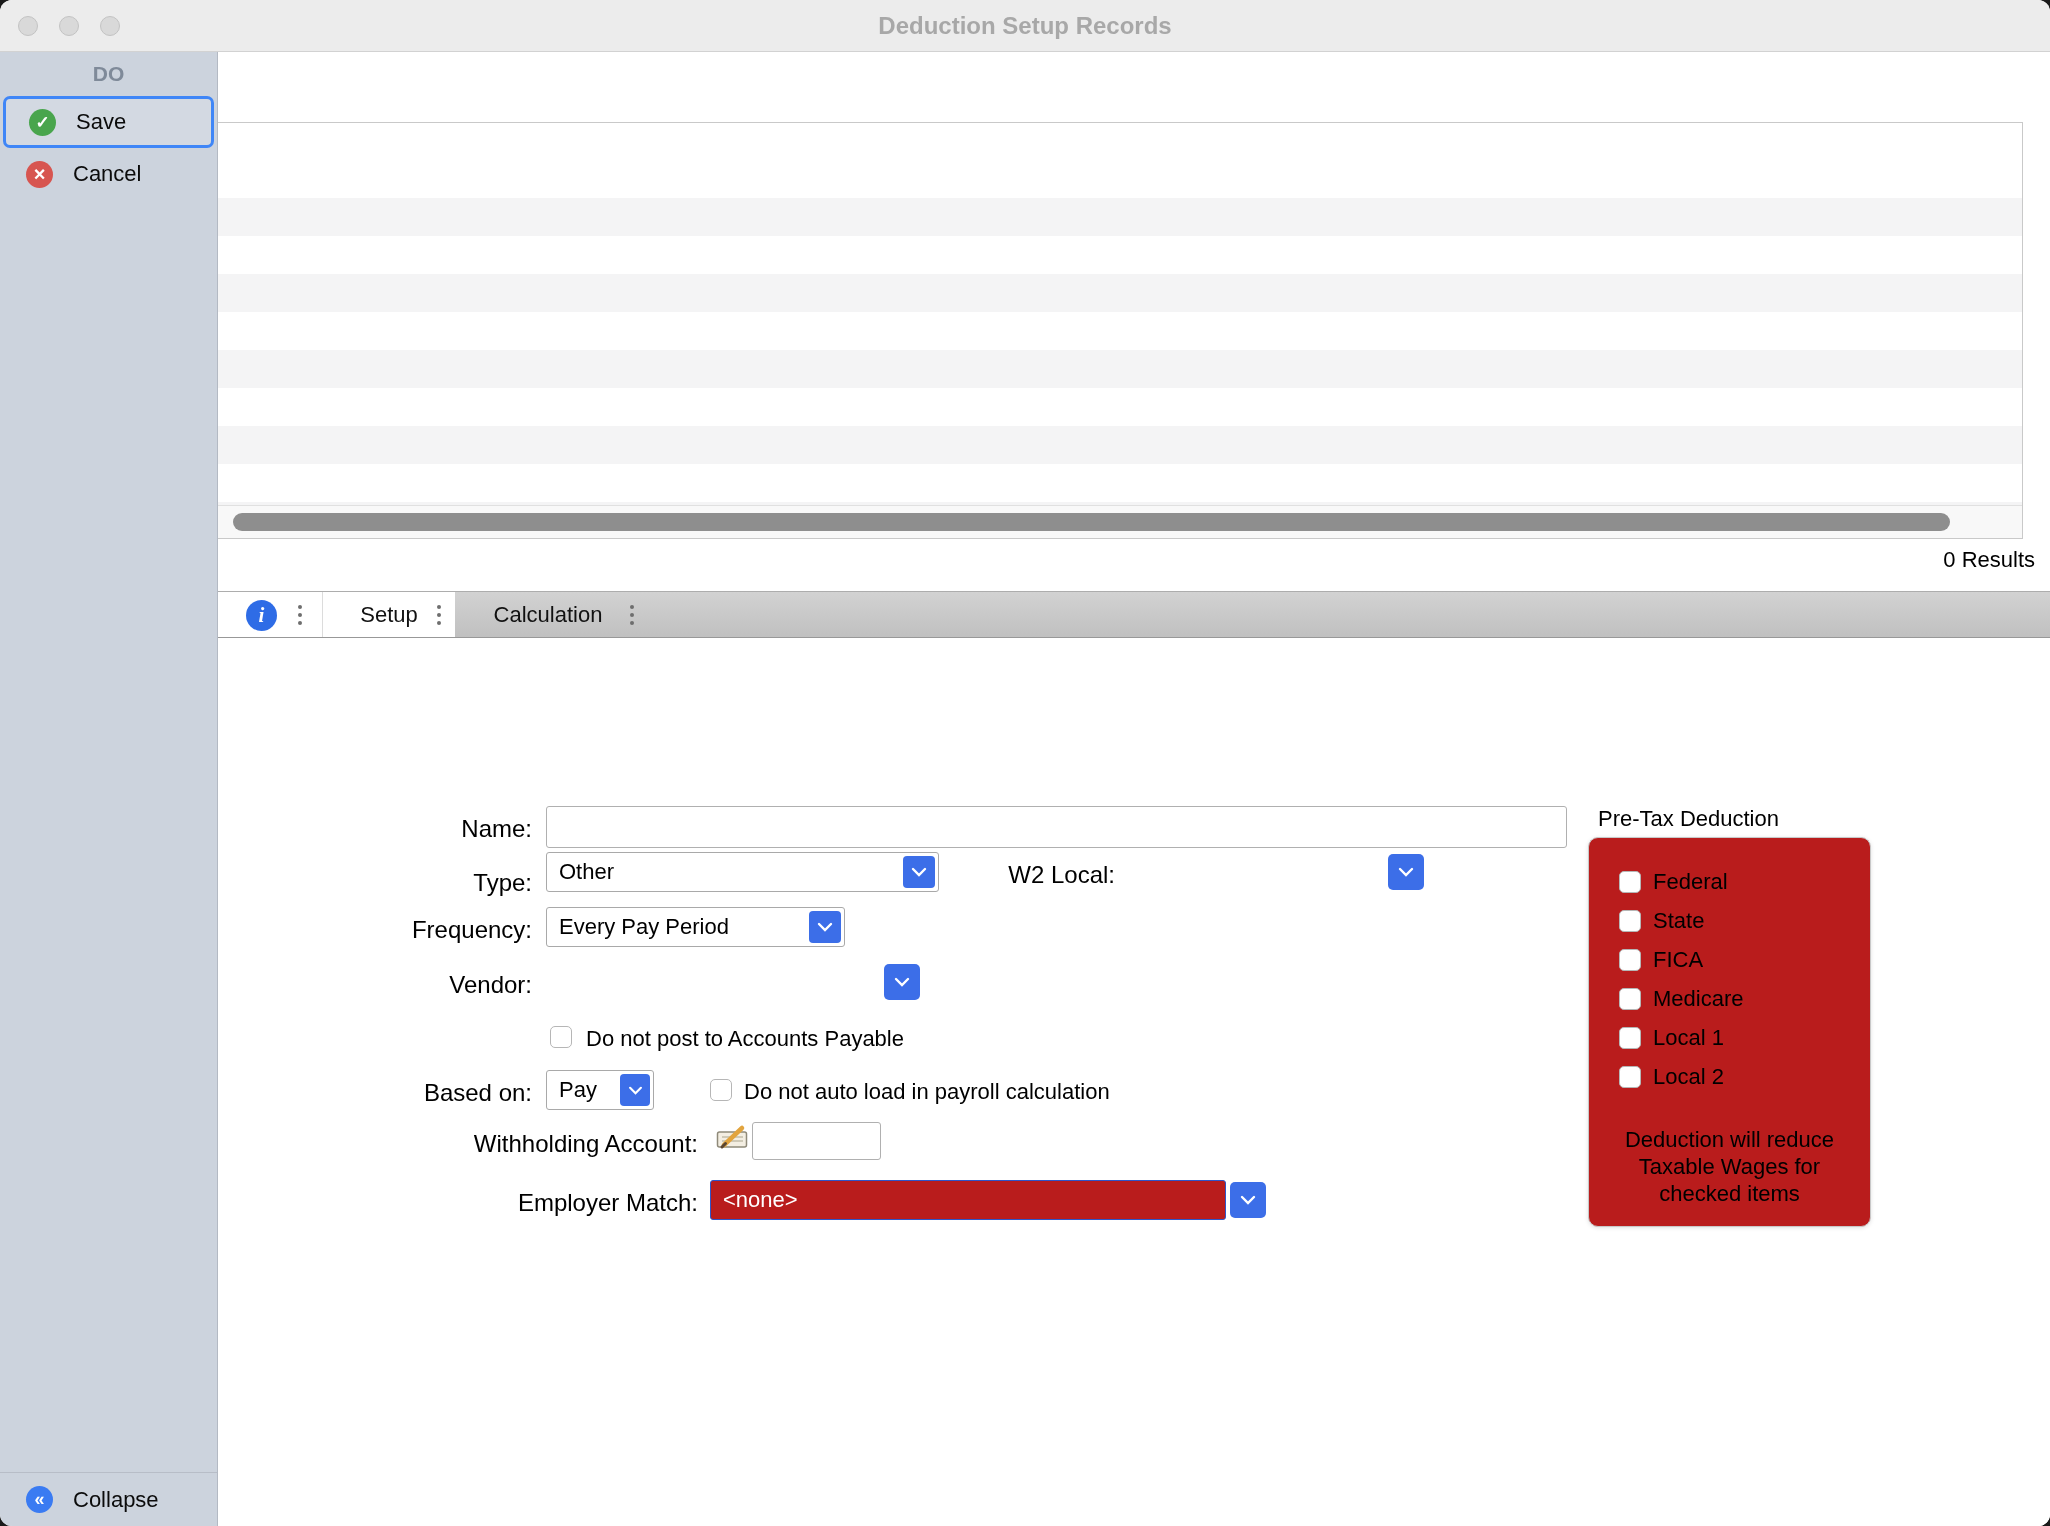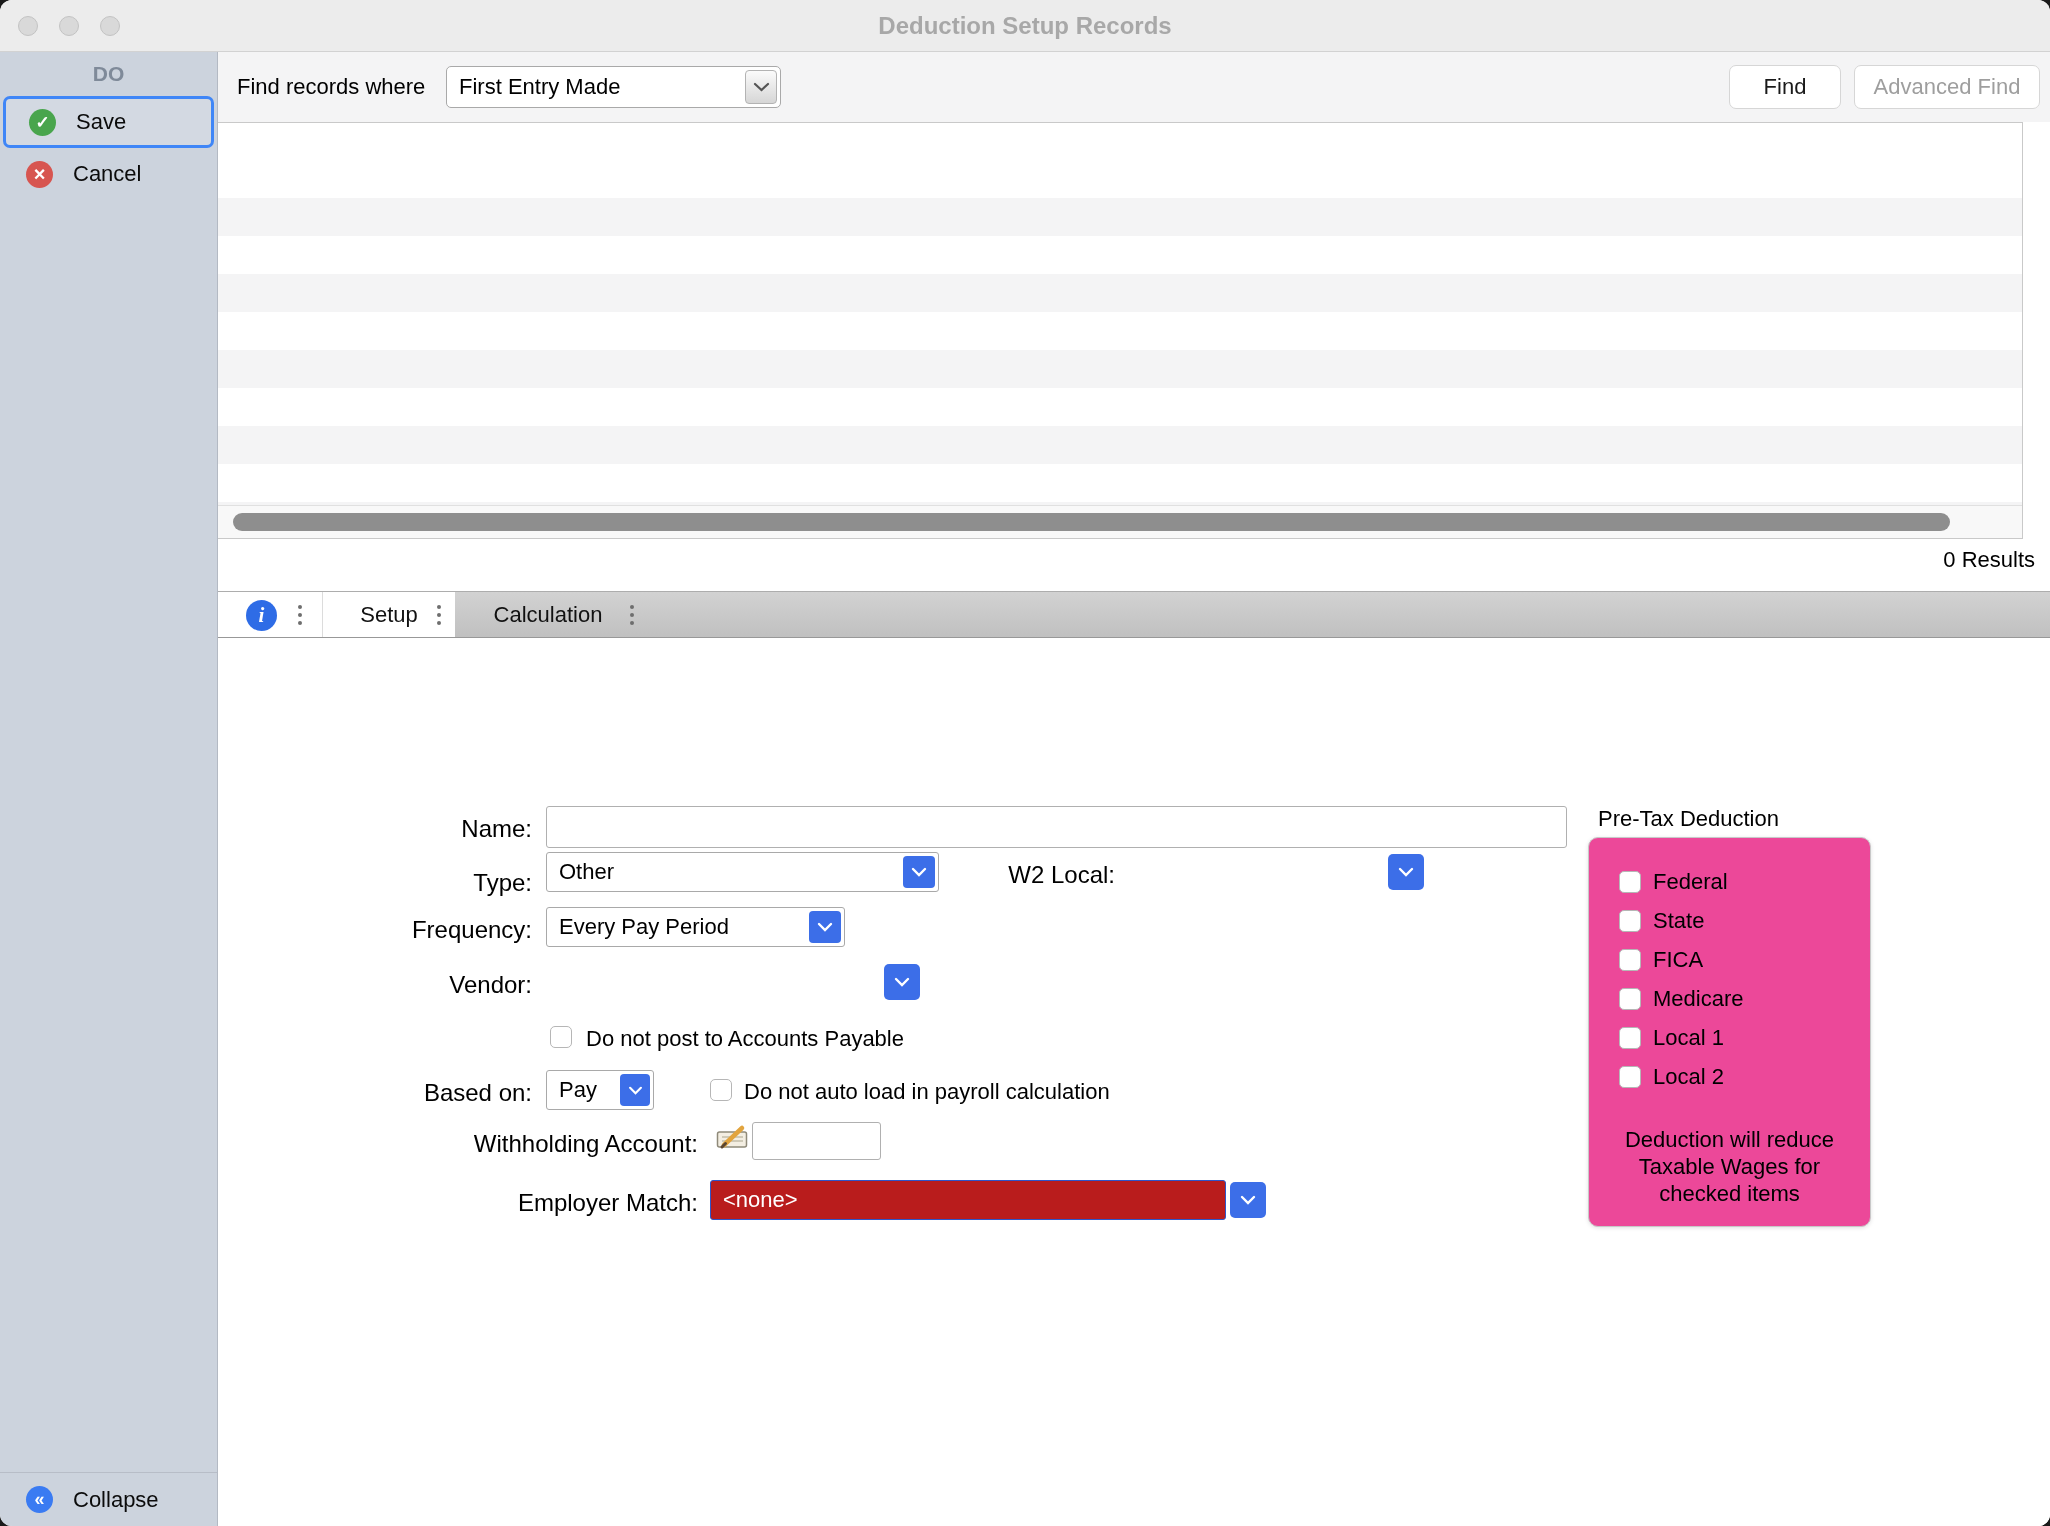--- a/index.html
+++ b/index.html
@@ -88,21 +88,21 @@
   .standalone-btn{position:absolute;width:36px;height:36px;border-radius:5px;background:#3c6ee8;
                   display:flex;align-items:center;justify-content:center;}
   .checkbox{position:absolute;width:22px;height:22px;background:#fff;border:1.5px solid #b6b6b6;border-radius:5px;}
   .cb-label{position:absolute;font-size:22px;color:#000;white-space:nowrap;}
 
   .combo.focused{background:#b91c1c;border-color:#2f55c8;}
   .combo.focused .cval{color:#fff;}
 
   
   .pretax-title{position:absolute;left:1380px;top:168px;font-size:22px;color:#000;}
-  .pretax-box{position:absolute;left:1370px;top:199px;width:283px;height:390px;background:#ec4899;
+  .pretax-box{position:absolute;left:1370px;top:199px;width:283px;height:390px;background:#b91c1c;
               border:1px solid #c8c8c8;border-radius:10px;box-shadow:0 1px 4px rgba(0,0,0,0.12);}
   .pretax-list{position:absolute;top:33px;left:30px;right:10px;display:flex;flex-direction:column;gap:17px;}
   .pretax-row{position:relative;height:22px;display:flex;align-items:center;}
   .pretax-row .pcb{width:22px;height:22px;background:#fff;border:1.5px solid #b6b6b6;border-radius:5px;flex:0 0 22px;}
   .pretax-row .plabel{margin-left:12px;font-size:22px;color:#000;}
   .pretax-note{position:absolute;top:288px;left:24px;right:24px;text-align:center;font-size:22px;line-height:27px;color:#000;}
 </style>
 </head>
 <body>
 
@@ -128,33 +128,20 @@
       <span class="sb-label">Cancel</span>
     </div>
     <div class="sb-footer">
       <span class="sb-icon blue">«</span>
       <span class="sb-label">Collapse</span>
     </div>
   </aside>
 
   <main class="main">
 
-    <div class="findbar">
-      <span class="find-label">Find records where</span>
-      <div class="select find-select">
-        <span class="select-value">First Entry Made</span>
-        <span class="select-btn gray">
-          <svg width="17" height="10" viewBox="0 0 17 10">
-              <path d="M2 2 L8.5 8 L15 2" stroke="#555" stroke-width="2.2" fill="none" stroke-linecap="round"></path>
-            </svg>
-        </span>
-      </div>
-      <button class="btn find-btn">Find</button>
-      <button class="btn adv-btn">Advanced Find</button>
-    </div>
 
     <div class="table">
       <div class="tbody"></div>
       <div class="hscroll">
         <div class="thumb"></div>
       </div>
     </div>
     <div class="results">0 Results</div>
 
     <div class="tabbar">

